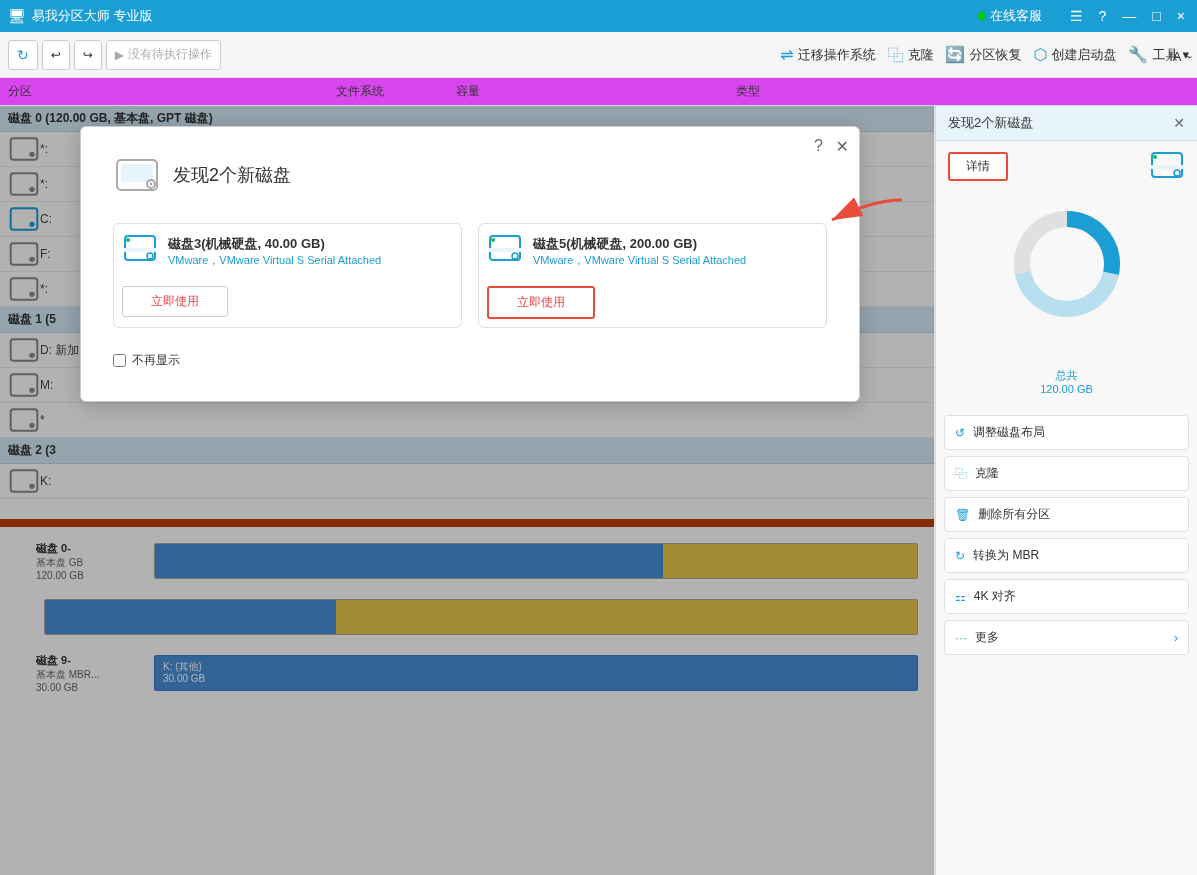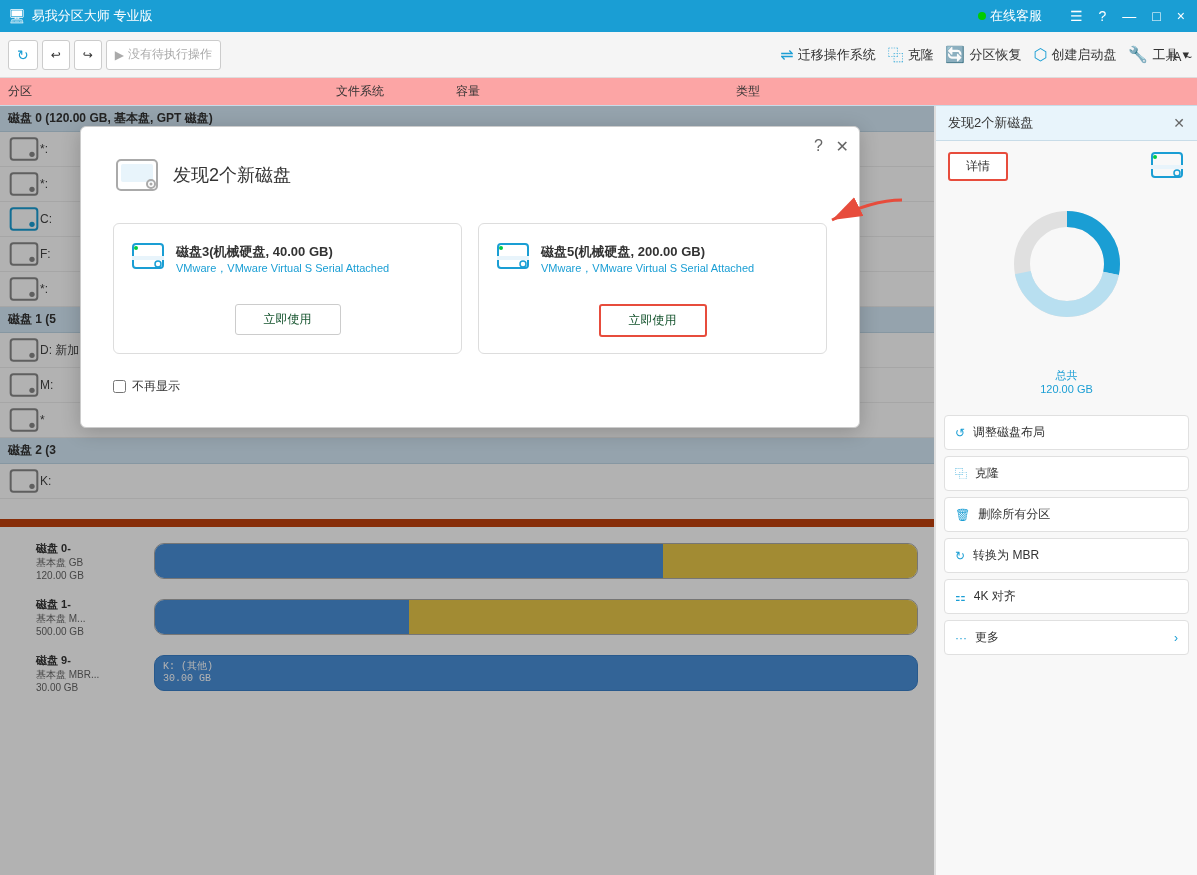--- a/index.html
+++ b/index.html
@@ -49,21 +49,21 @@
       align-items: center;
       gap: 4px;
       cursor: pointer;
       color: #333;
       font-size: 13px;
     }
     .toolbar-action .icon { color: #1a9ed4; font-size: 16px; }
 
     
     .table-header {
-      background: #fca5a5;
+      background: #d946ef;
       border-bottom: 1px solid #c8dce8;
       height: 28px;
       display: flex;
       align-items: center;
       padding: 0 8px;
       font-size: 12px;
       color: #333;
     }
     .col-partition { width: 280px; }
     .col-filesystem { width: 120px; margin-left: 48px; }
@@ -155,24 +155,23 @@
       color: #333;
       width: 100%;
     }
     .action-btn.with-arrow { justify-content: space-between; }
 
     
     .disk-visual {
       height: 36px;
       margin: 4px 8px;
       display: flex;
-      border-radius: 10px;
+      border-radius: 2px;
       overflow: hidden;
       border: 1px solid #aaa;
-      font-family: Liberation Mono, monospace;
     }
     .disk-bar-blue { background: #4a90d9; flex: 1; display: flex; align-items: center; justify-content: center; color: white; font-size: 10px; }
     .disk-bar-yellow { background: #e8c84a; flex: 1; display: flex; align-items: center; justify-content: center; color: #333; font-size: 10px; }
 
     
     .modal-overlay {
       position: absolute;
       top: 0; left: 0;
       width: 935px;
       height: 100%;
@@ -225,45 +224,45 @@
       border: none;
       cursor: pointer;
       color: #666;
       font-size: 16px;
     }
     .disk-cards { display: flex; gap: 16px; margin-bottom: 24px; }
     .disk-card {
       flex: 1;
       border: 1px solid #ddd;
       border-radius: 6px;
-      padding: 16px;
+      padding: 8px;
       display: flex;
       flex-direction: column;
-      align-items: center;
+      align-items: flex-start;
     }
     .disk-card-header {
       display: flex;
       align-items: center;
       gap: 10px;
       margin-bottom: 12px;
       width: 100%;
     }
     .disk-card-icon { font-size: 24px; color: #1a9ed4; }
     .disk-card-info { }
     .disk-card-name { font-size: 13px; font-weight: bold; color: #333; }
     .disk-card-sub { font-size: 11px; color: #1a9ed4; }
     .disk-card-btn {
       border: 1px solid #ccc;
       background: white;
       border-radius: 3px;
       padding: 6px 28px;
       cursor: pointer;
       font-size: 12px;
-      color: #14532d;
-      margin-top: 14px;
+      color: #ef4444;
+      margin-top: 4px;
     }
     .disk-card-btn.highlighted {
       border: 2px solid #e74c3c;
     }
     .modal-footer {
       display: flex;
       align-items: center;
       gap: 8px;
       margin-top: 12px;
     }
@@ -433,25 +432,20 @@
           <div style="color:#666; font-size:10px;">基本盘 GB</div>
           <div style="color:#666; font-size:10px;">120.00 GB</div>
         </div>
         <div class="disk-visual" style="flex:1;">
           <div class="disk-bar-blue" style="flex:2;"></div>
           <div class="disk-bar-yellow" style="flex:1;"></div>
         </div>
       </div>
 
       <div style="display:flex; align-items:center; padding: 4px 8px; margin-bottom: 4px;">
-        <div style="width:110px; font-size:11px;">
-          <div style="font-weight:bold; color:#333;">磁盘 1-</div>
-          <div style="color:#666; font-size:10px;">基本盘 M...</div>
-          <div style="color:#666; font-size:10px;">500.00 GB</div>
-        </div>
         <div class="disk-visual" style="flex:1;">
           <div class="disk-bar-blue" style="flex:1;"></div>
           <div class="disk-bar-yellow" style="flex:2;"></div>
         </div>
       </div>
 
       <div style="display:flex; align-items:center; padding: 4px 8px; margin-bottom: 4px;">
         <div style="width:110px; font-size:11px;">
           <div style="font-weight:bold; color:#333;">磁盘 9-</div>
           <div style="color:#666; font-size:10px;">基本盘 MBR...</div>

